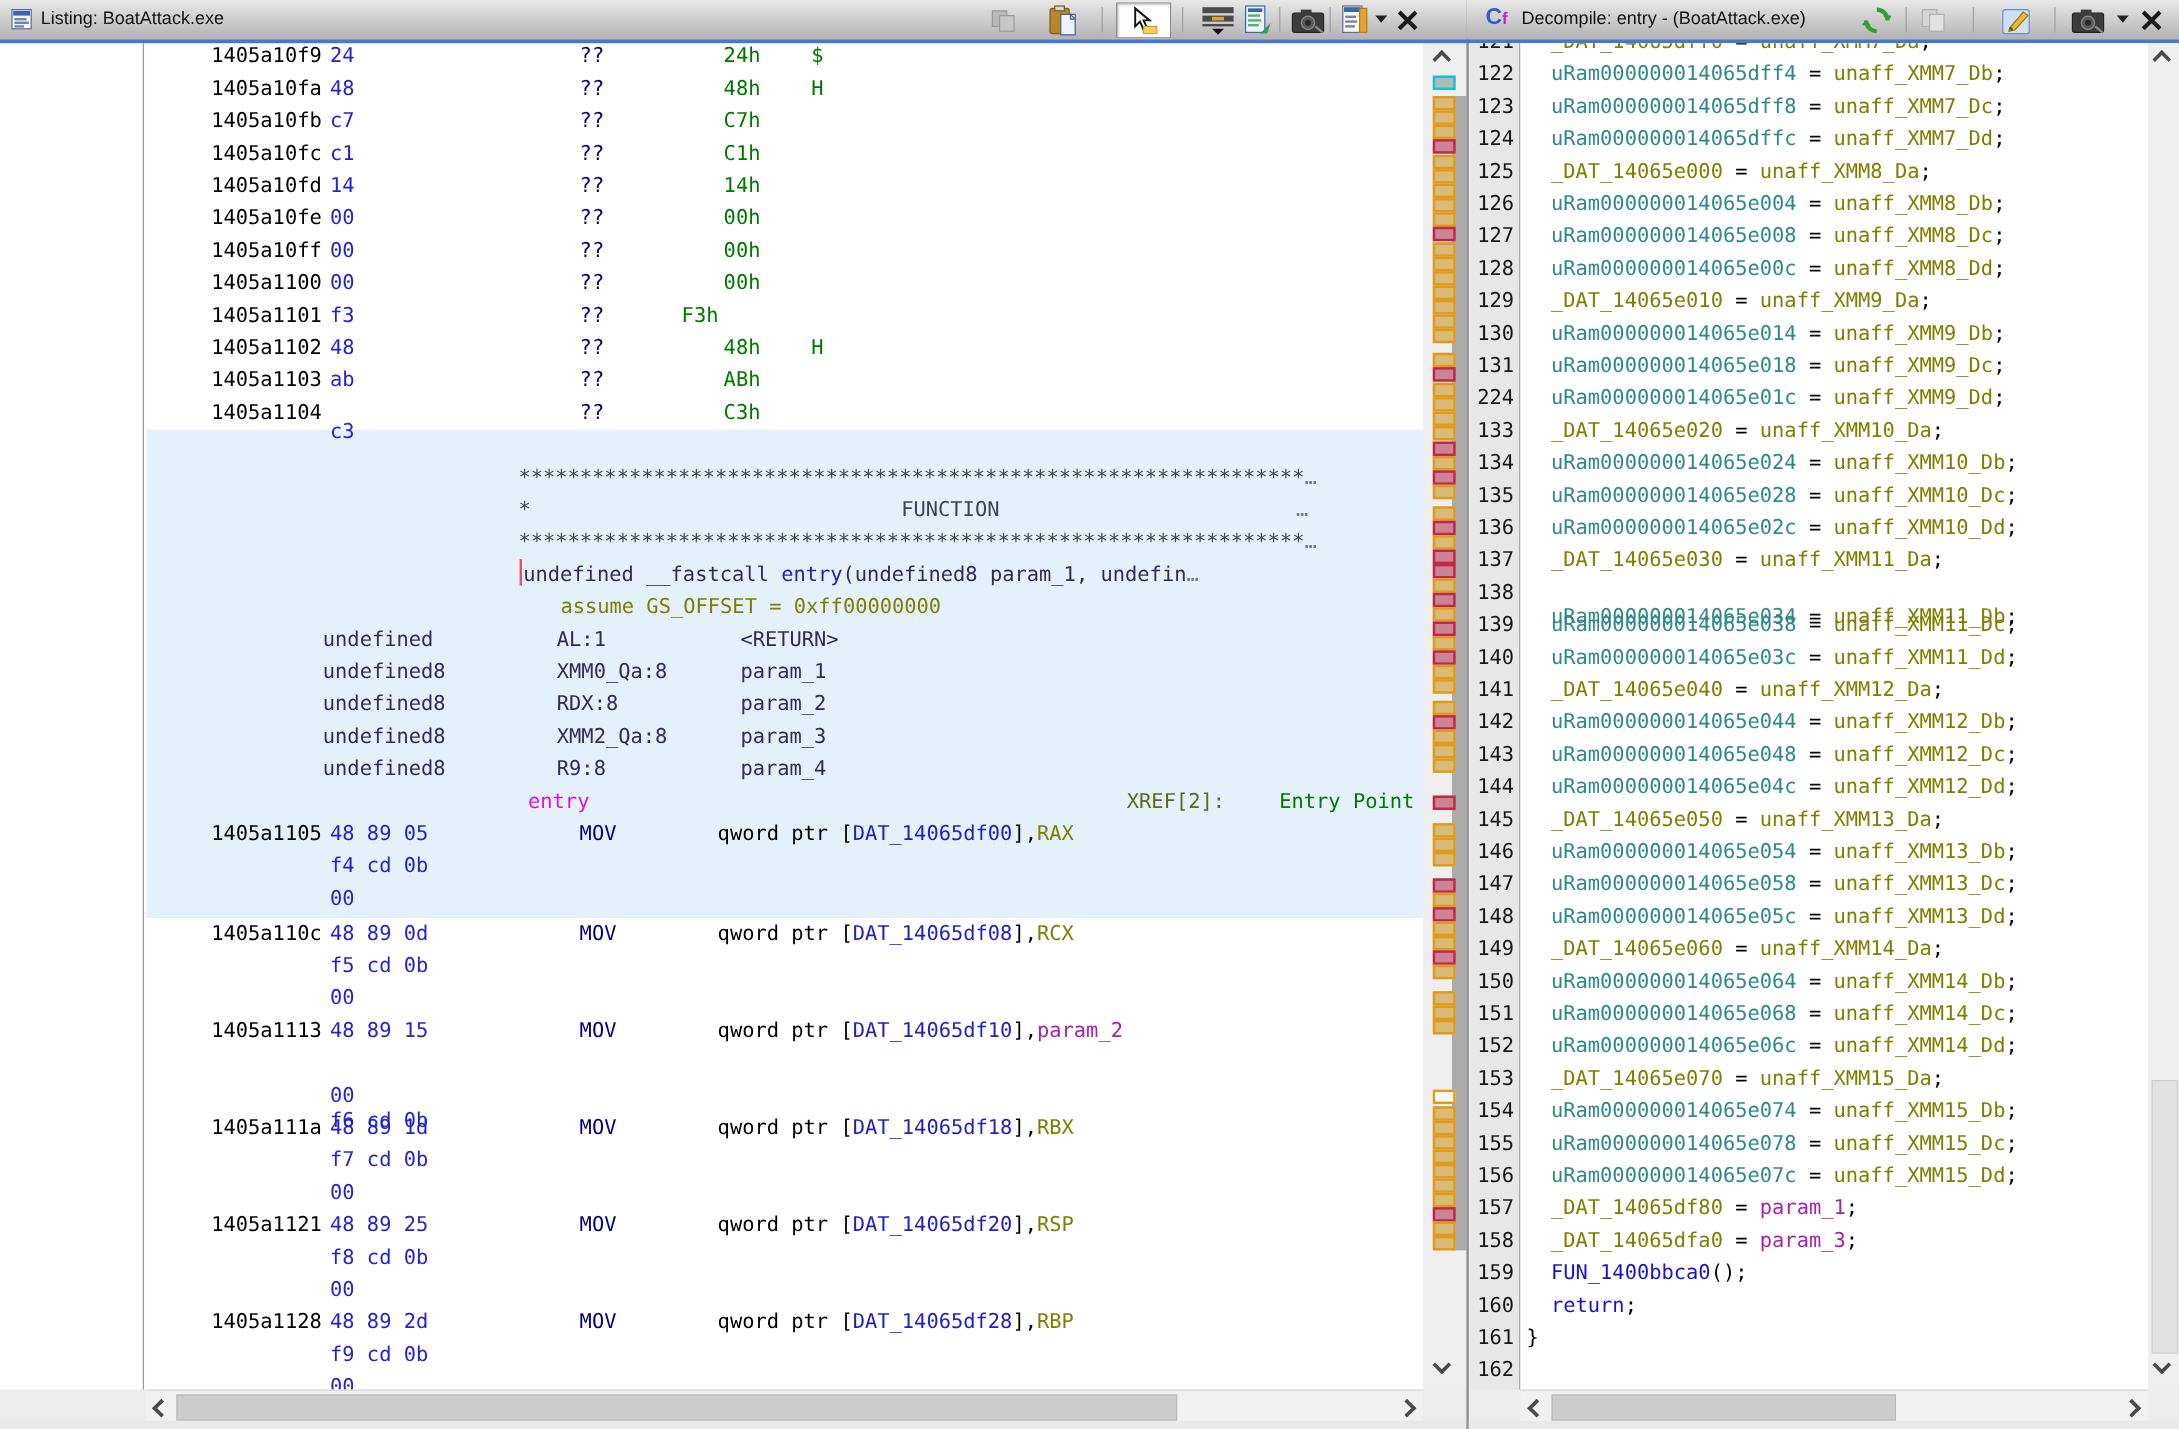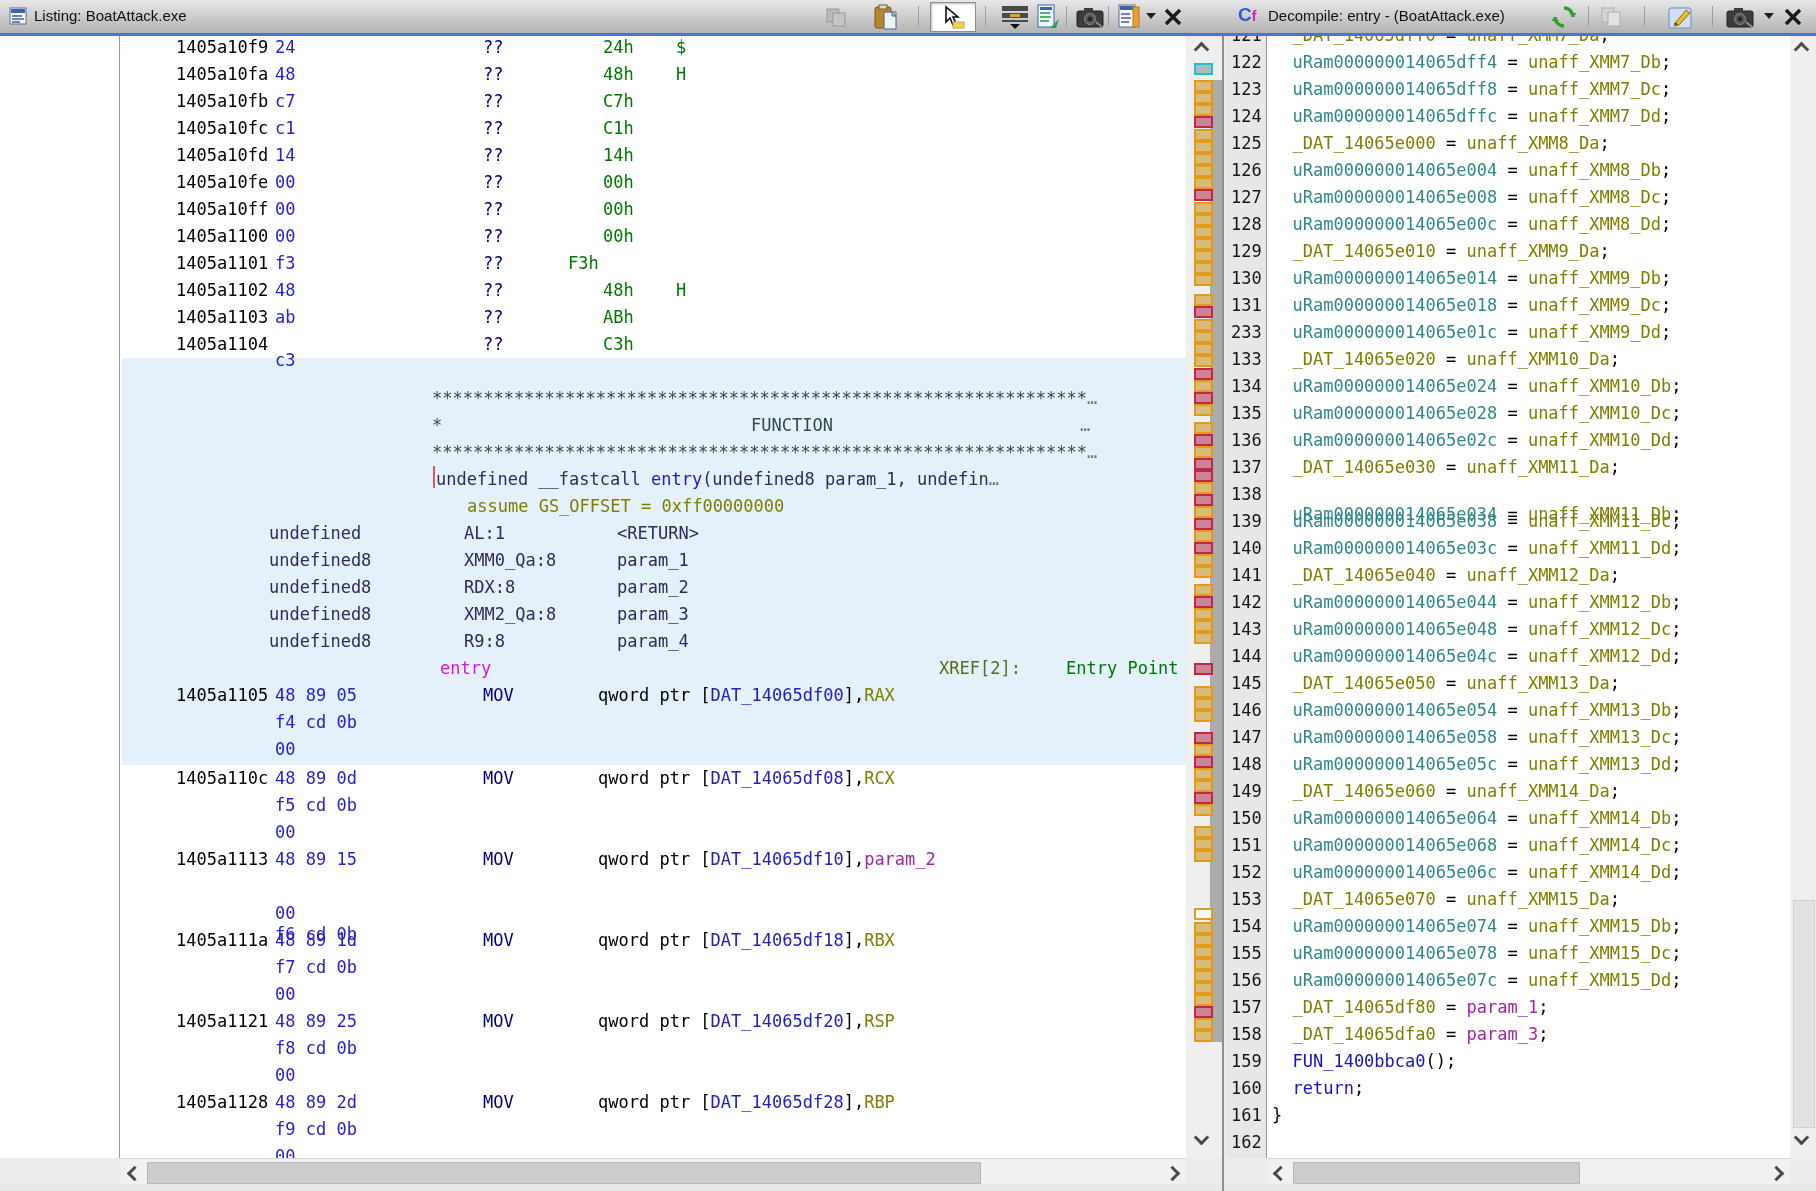--- a/index.html
+++ b/index.html
@@ -311,21 +311,21 @@
       <div class="gnum" style="top: 13px;">122</div>
       <div class="gnum" style="top: 40px;">123</div>
       <div class="gnum" style="top: 67px;">124</div>
       <div class="gnum" style="top: 94px;">125</div>
       <div class="gnum" style="top: 121px;">126</div>
       <div class="gnum" style="top: 148px;">127</div>
       <div class="gnum" style="top: 175px;">128</div>
       <div class="gnum" style="top: 202px;">129</div>
       <div class="gnum" style="top: 229px;">130</div>
       <div class="gnum" style="top: 256px;">131</div>
-      <div class="gnum" style="top: 283px;">233</div>
+      <div class="gnum" style="top: 283px;">224</div>
       <div class="gnum" style="top: 310px;">133</div>
       <div class="gnum" style="top: 337px;">134</div>
       <div class="gnum" style="top: 364px;">135</div>
       <div class="gnum" style="top: 391px;">136</div>
       <div class="gnum" style="top: 418px;">137</div>
       <div class="gnum" style="top: 445px;">138</div>
       <div class="gnum" style="top: 472px;">139</div>
       <div class="gnum" style="top: 499px;">140</div>
       <div class="gnum" style="top: 526px;">141</div>
       <div class="gnum" style="top: 553px;">142</div>

